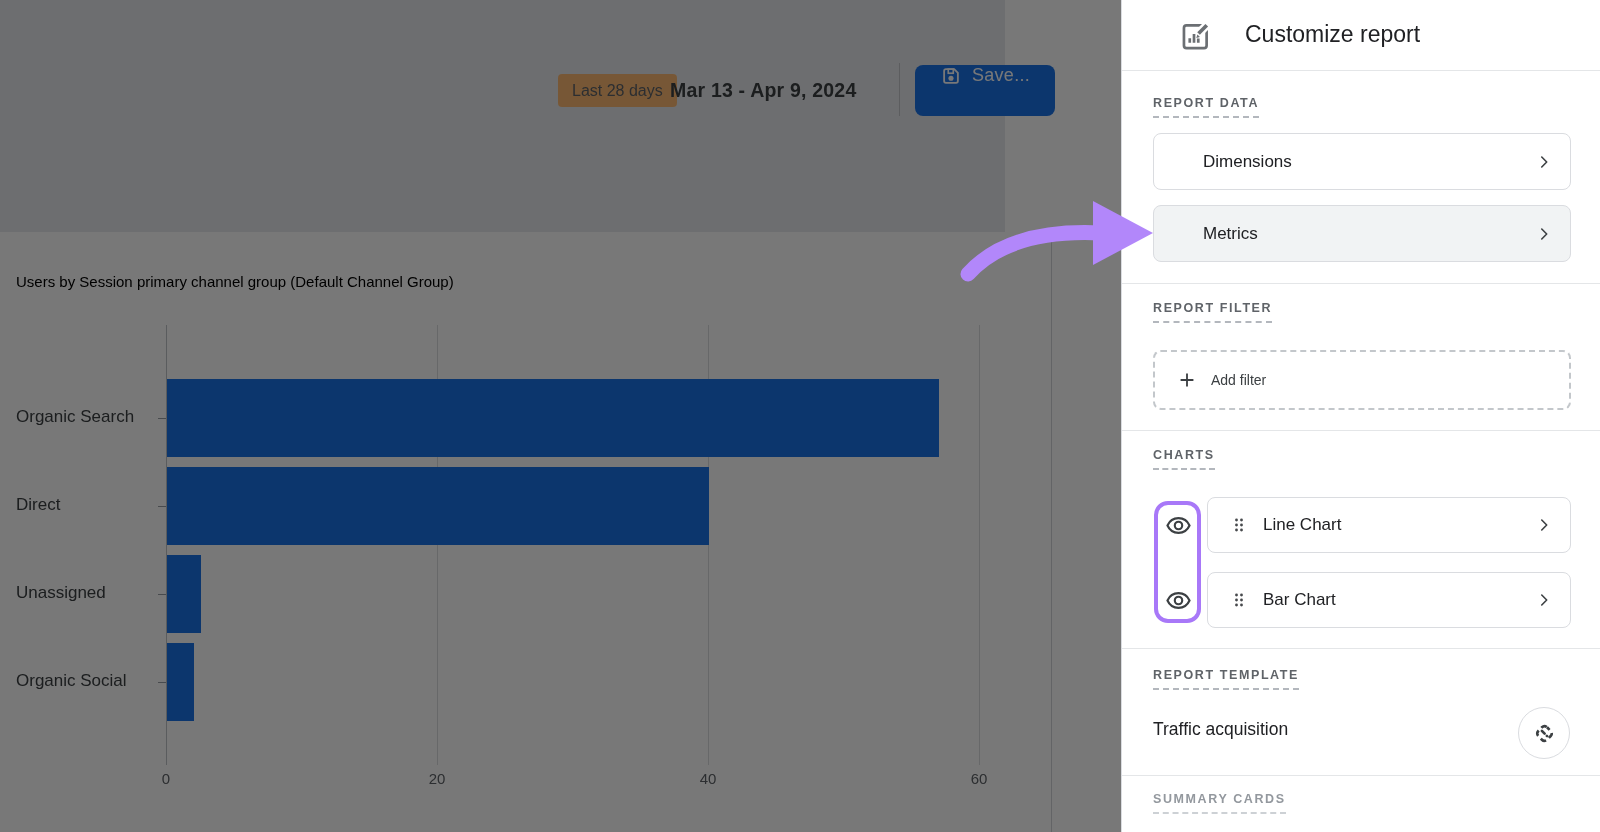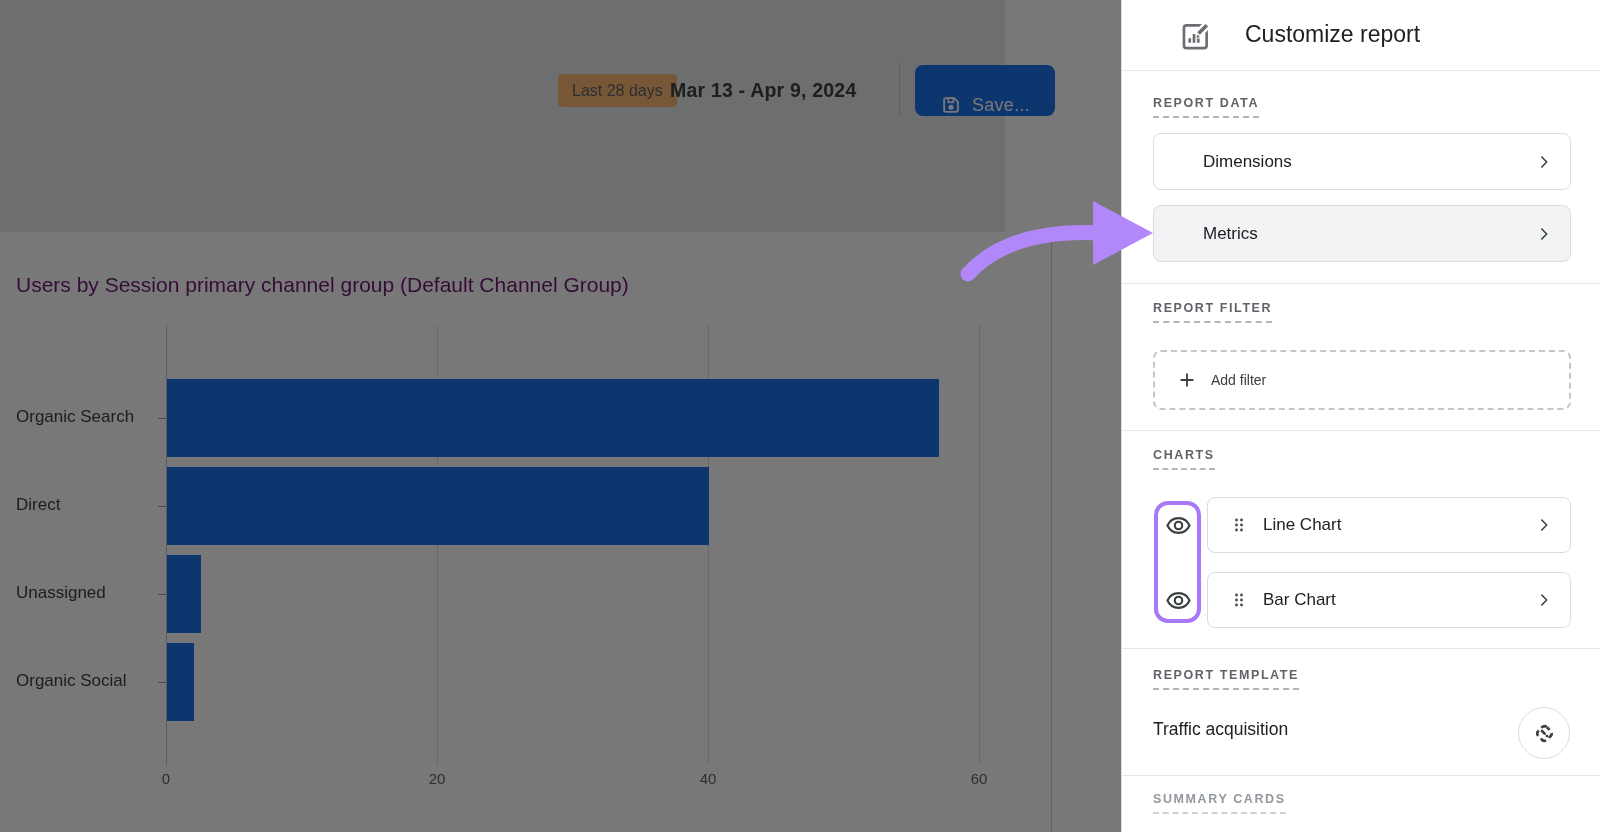--- a/index.html
+++ b/index.html
@@ -13,24 +13,24 @@
   .hdiv { position:absolute; left:0; top:232px; width:1052px; height:1px; background:#d2d5d8; }
   .card { position:absolute; left:0; top:232px; width:1052px; height:600px; background:#fff; border-right:1px solid #d2d5d8; }
 
   .chip { position:absolute; left:558px; top:74px; height:33px; padding:0 14px; display:flex; align-items:center;
           background:#fdba74; border-radius:4px; color:#5f6368; font-size:16px; }
   .daterange { position:absolute; left:670px; top:74px; height:33px; display:flex; align-items:center;
           color:#3c4043; font-size:19.5px; font-weight:700; letter-spacing:.2px; }
   .vdiv { position:absolute; left:899px; top:63px; width:1px; height:53px; background:#c4c6c9; }
   .savebtn { position:absolute; left:915px; top:65px; width:140px; height:51px; border:none; border-radius:8px;
           background:#1a73e8; color:#fff; font-size:18px; font-weight:500; letter-spacing:.3px;
-          display:flex; align-items:flex-end; justify-content:center; gap:10px; cursor:pointer;
+          display:flex; align-items:flex-start; justify-content:center; gap:10px; cursor:pointer;
           font-family:"Liberation Sans", sans-serif; }
 
-  .chart-title { position:absolute; left:16px; top:41px; font-size:21px; color:#701a75; }
+  .chart-title { position:absolute; left:16px; top:41px; font-size:15px; color:#000000; }
   .gridline { position:absolute; width:1px; top:93px; height:440px; background:#dadde0; }
   .axisline { position:absolute; width:1px; top:93px; height:440px; background:#c0c3c7; }
   .bar { position:absolute; height:78px; background:#1a73e8; }
   .cat-label { position:absolute; left:16px; font-size:17px; color:#3c4043; }
   .cat-tick { position:absolute; left:158px; width:8px; height:1px; background:#9aa0a6; }
   .xtick-label { position:absolute; width:60px; text-align:center; font-size:15px; color:#5f6368; }
 
   .scrim { position:absolute; left:0; top:0; width:1121px; height:832px; background:rgba(0,0,0,0.53); pointer-events:none; }
 
   

